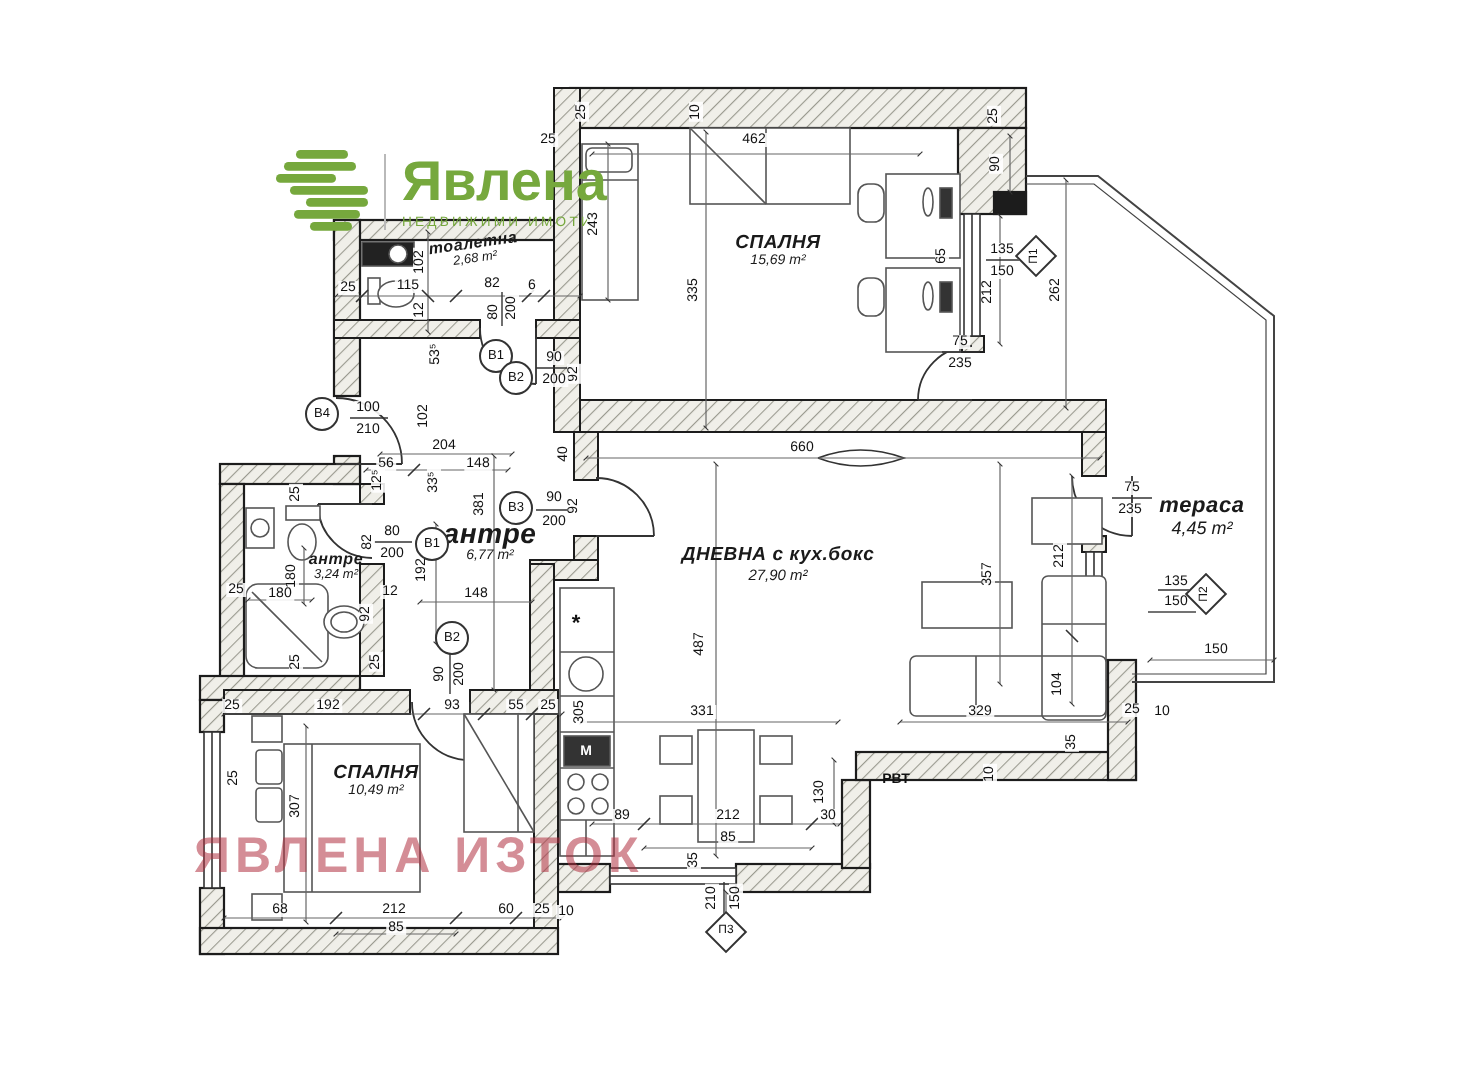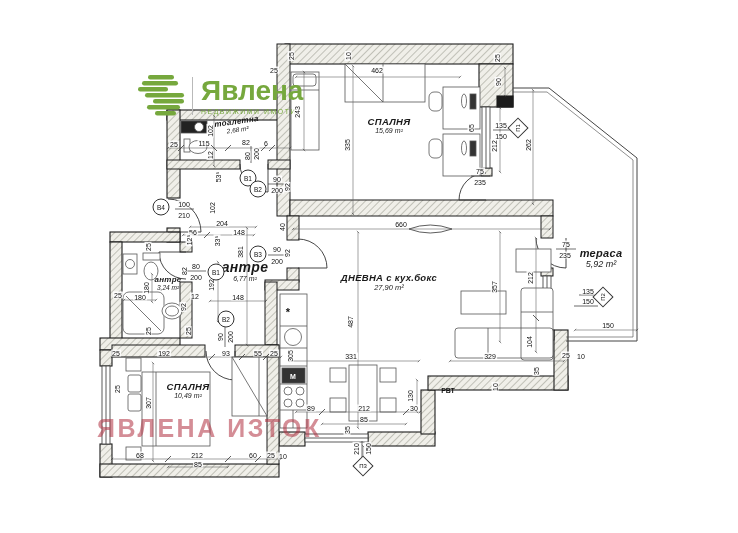--- a/index.html
+++ b/index.html
@@ -382,21 +382,21 @@
       <span class="room-label" style="left: 237px; top: 125px; transform: translate(-50%, -50%) rotate(-8deg);">
         <span class="room-name" style="font-size: 8px;">тоалетна</span>
         <span class="room-area" style="font-size: 6.5px;">2,68 m²</span>
       </span>
       <span class="room-label" style="left: 389px; top: 125px; transform: translate(-50%, -50%);">
         <span class="room-name" style="font-size: 9.5px;">СПАЛНЯ</span>
         <span class="room-area" style="font-size: 7px;">15,69 m²</span>
       </span>
       <span class="room-label" style="left: 601px; top: 258px; transform: translate(-50%, -50%);">
         <span class="room-name" style="font-size: 11px;">тераса</span>
-        <span class="room-area" style="font-size: 9px;">5,92 m²</span>
+        <span class="room-area" style="font-size: 9px;">4,45 m²</span>
       </span>
       <span class="room-label" style="left: 389px; top: 282px; transform: translate(-50%, -50%);">
         <span class="room-name" style="font-size: 9.5px;">ДНЕВНА с кух.бокс</span>
         <span class="room-area" style="font-size: 7.5px;">27,90 m²</span>
       </span>
       <span class="room-label" style="left: 245px; top: 270px; transform: translate(-50%, -50%);">
         <span class="room-name" style="font-size: 14px;">антре</span>
         <span class="room-area" style="font-size: 7px;">6,77 m²</span>
       </span>
       <span class="room-label" style="left: 168px; top: 283px; transform: translate(-50%, -50%);">

